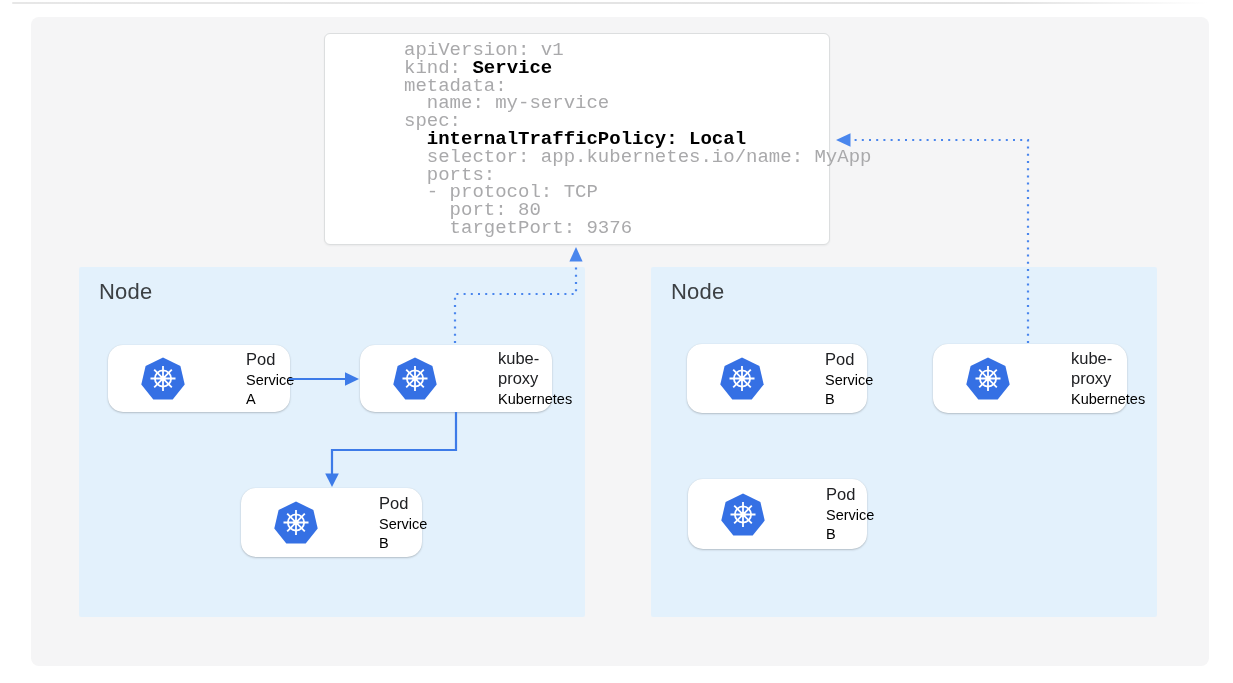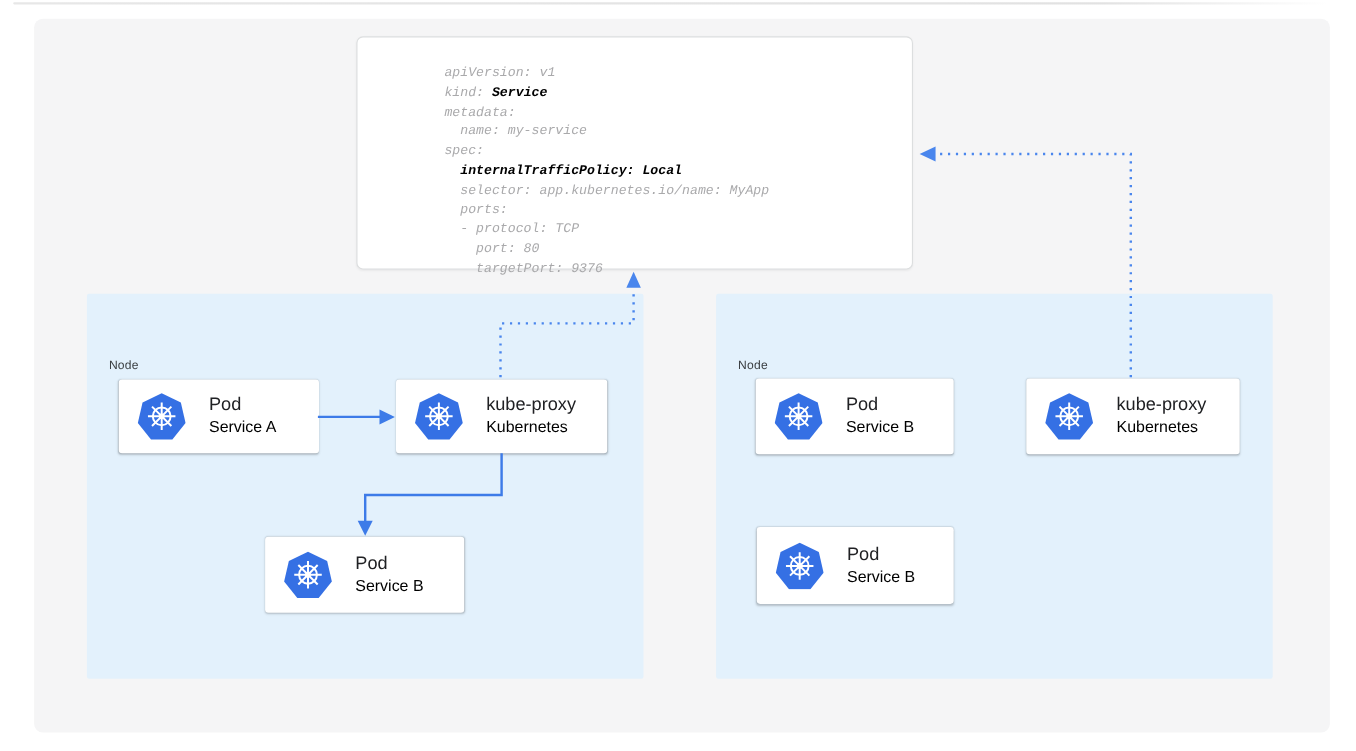--- a/index.html
+++ b/index.html
@@ -13,38 +13,38 @@
     background:linear-gradient(90deg, #e7e7e7 0%, #e2e2e2 82%, rgba(226,226,226,0) 99%); }
 
   
   .canvas { position:absolute; left:31px; top:17px; width:1178px; height:649px;
     background:var(--canvas-bg); border-radius:8px; }
 
   
   .yaml-card { position:absolute; left:324px; top:33px; width:506px; height:212px;
     background:#fff; border:1px solid #dcdedf; border-radius:6px;
     box-shadow:0 1px 2px rgba(0,0,0,0.05); }
-  .yaml-code { position:absolute; left:79px; top:24px; right:8px;
+  .yaml-code { position:absolute; left:79px; top:8px; right:8px;
     font-family:"Liberation Mono","DejaVu Sans Mono",monospace;
-    font-size:12px; line-height:17.8px; font-style:italic;
+    font-size:19px; line-height:17.8px; 
     color:#a9a9ab; white-space:pre; }
   .yaml-code .b { font-weight:bold; color:#000000; }
 
   
   .node { position:absolute; width:506px; height:350px; background:var(--node-bg);
     border-radius:2px; }
   #node-left  { left:79px;  top:267px; }
   #node-right { left:651px; top:267px; }
-  .node-label { position:absolute; left:20px; top:12px; font-size:11px;
-    color:#3c4043; letter-spacing:.2px;margin-top:47px; }
+  .node-label { position:absolute; left:20px; top:12px; font-size:22px;
+    color:#3c4043; letter-spacing:.2px; }
 
   
-  .card { position:absolute; background:#fff; border-radius:3px;
+  .card { position:absolute; background:#fff; border-radius:15px;
     box-shadow:0 1px 2px rgba(60,64,67,.28), 0 0 1px rgba(60,64,67,.12);
-    display:flex; align-items:center; padding-left:17px; }
+    display:flex; align-items:center; padding-left:33px;gap:40px; }
   #card-l-pod-a  { left:108px; top:345px; width:182px; height:67px; }
   #card-l-kproxy { left:360px; top:345px; width:192px; height:67px; }
   #card-l-pod-b  { left:241px; top:488px; width:181px; height:69px; }
   #card-r-pod-b1 { left:687px; top:344px; width:180px; height:69px; }
   #card-r-kproxy { left:933px; top:344px; width:194px; height:69px; }
   #card-r-pod-b2 { left:688px; top:479px; width:179px; height:70px; }
 
   .k8s { width:44px; height:43px; flex:0 0 44px; }
   #k8s-glyph polygon { fill:var(--k8s-blue); }
   .card-text { margin-left:21px; }

